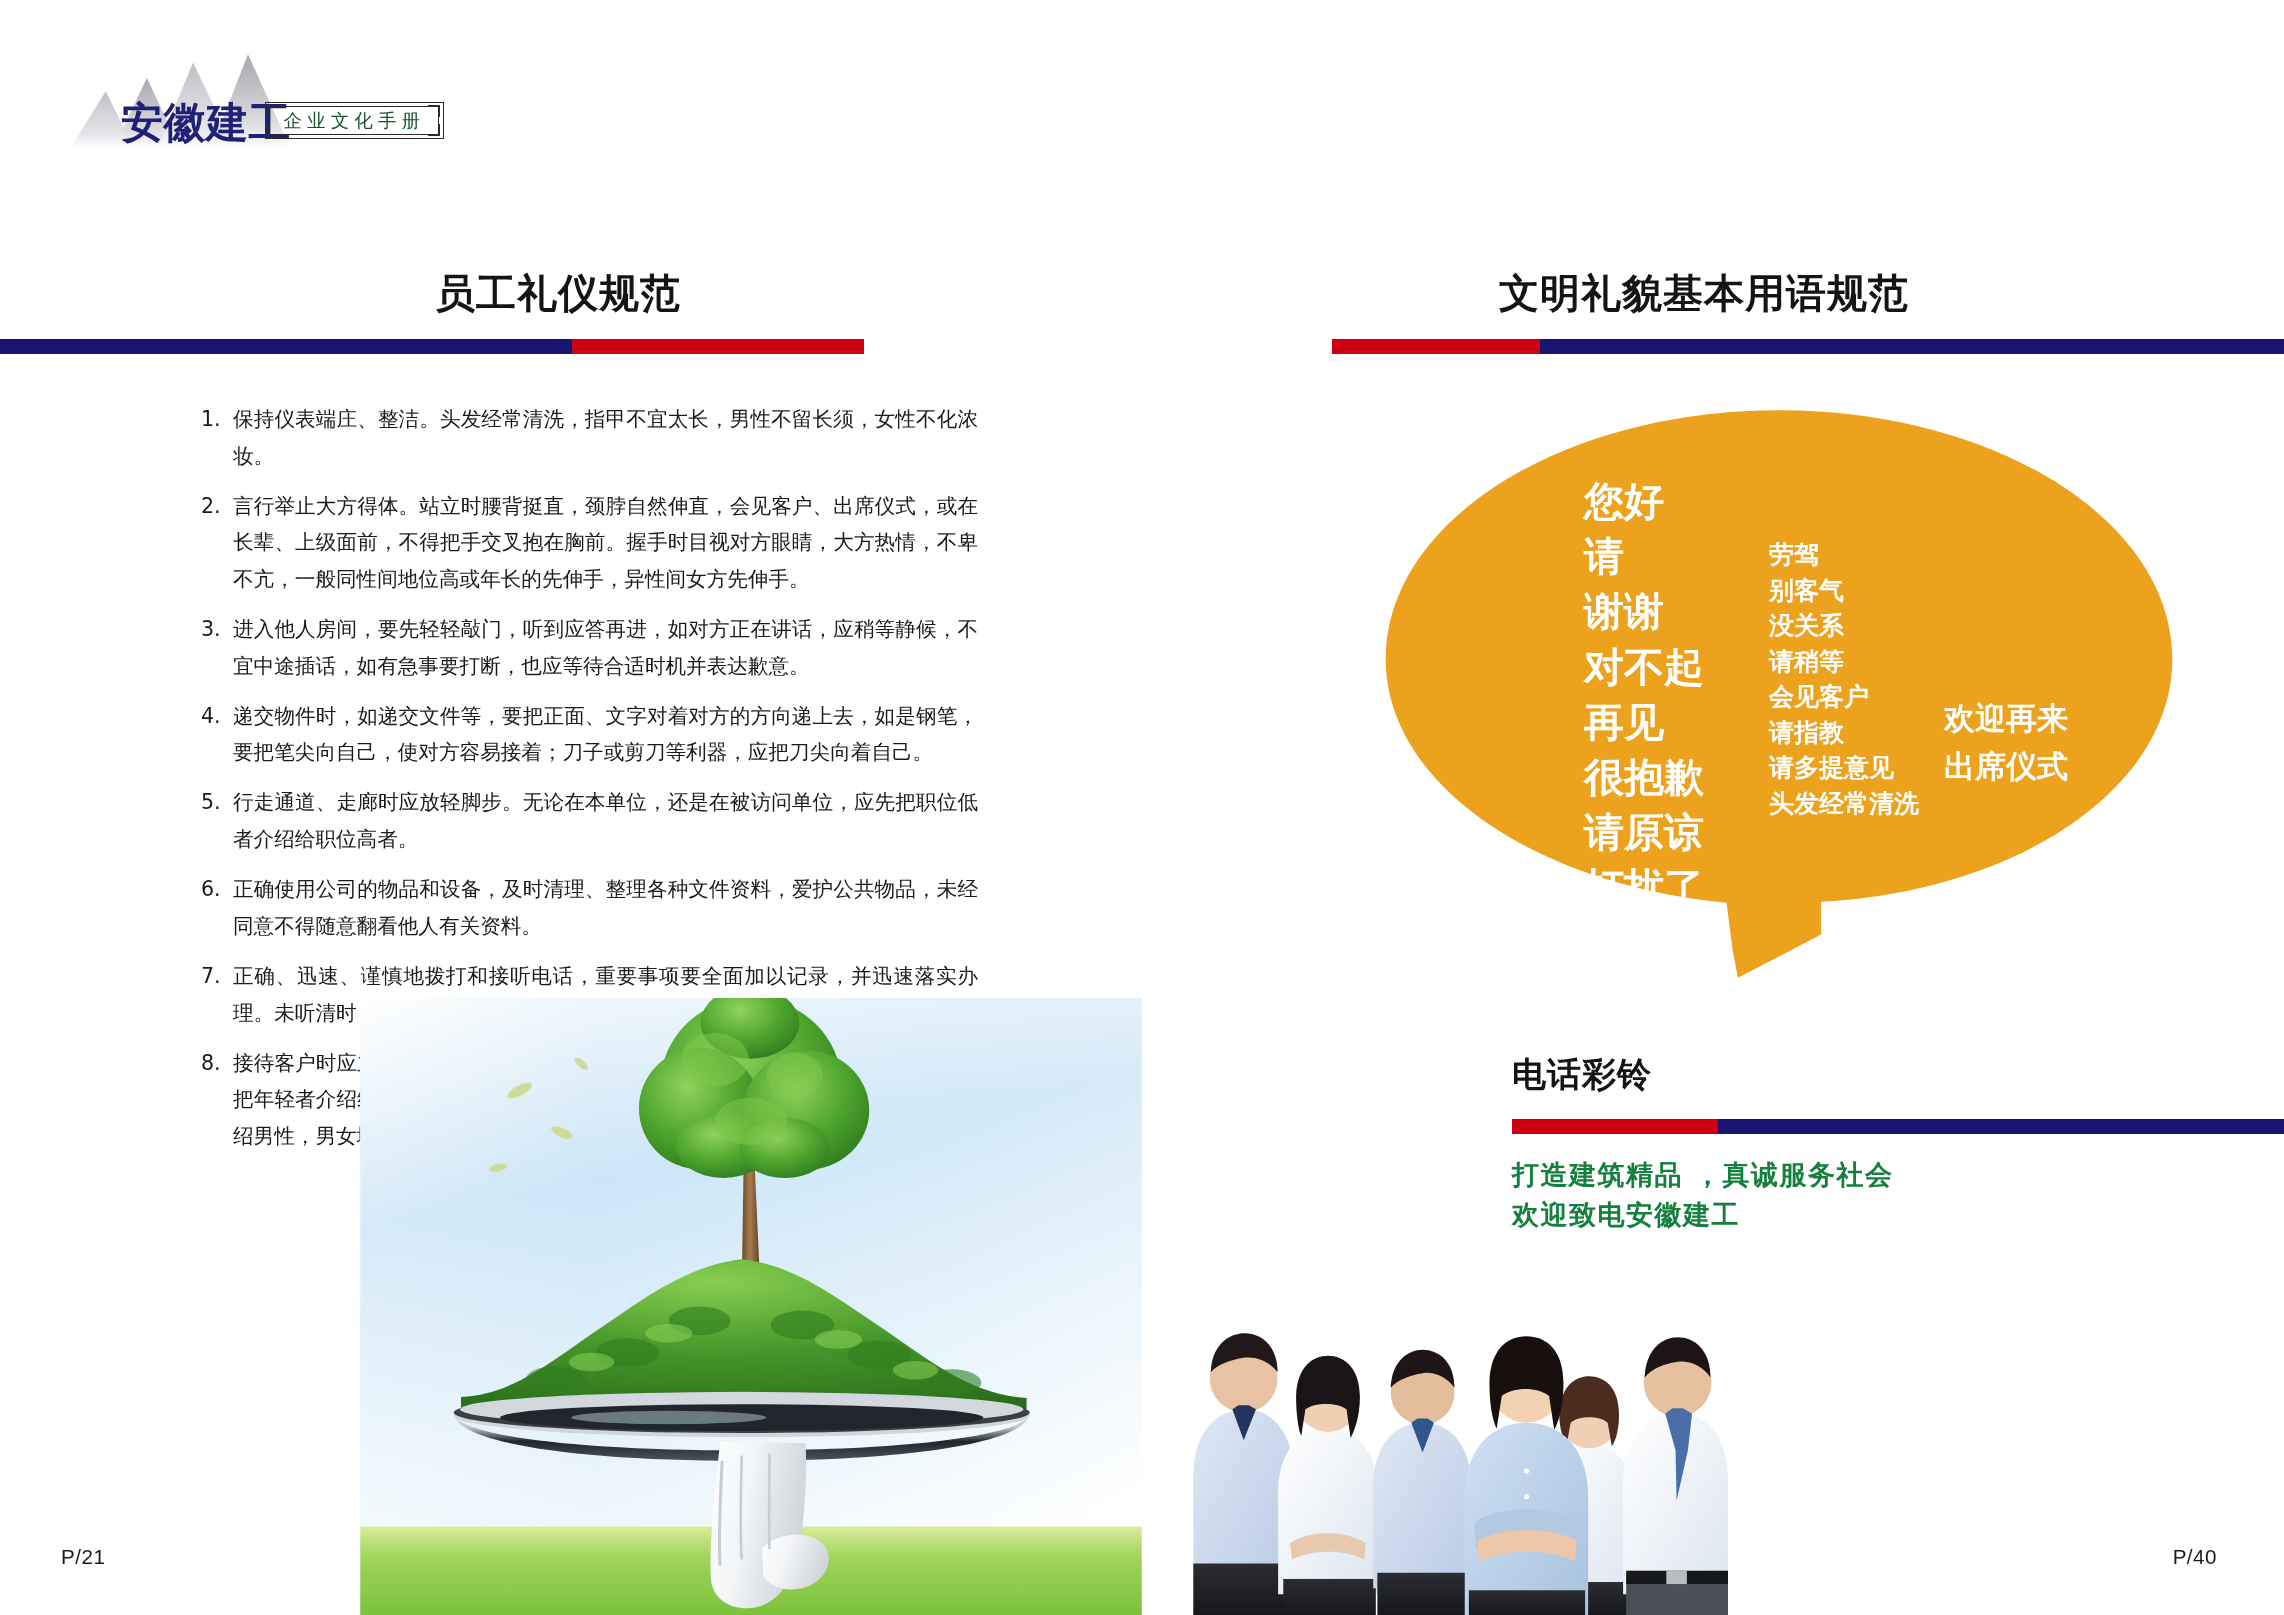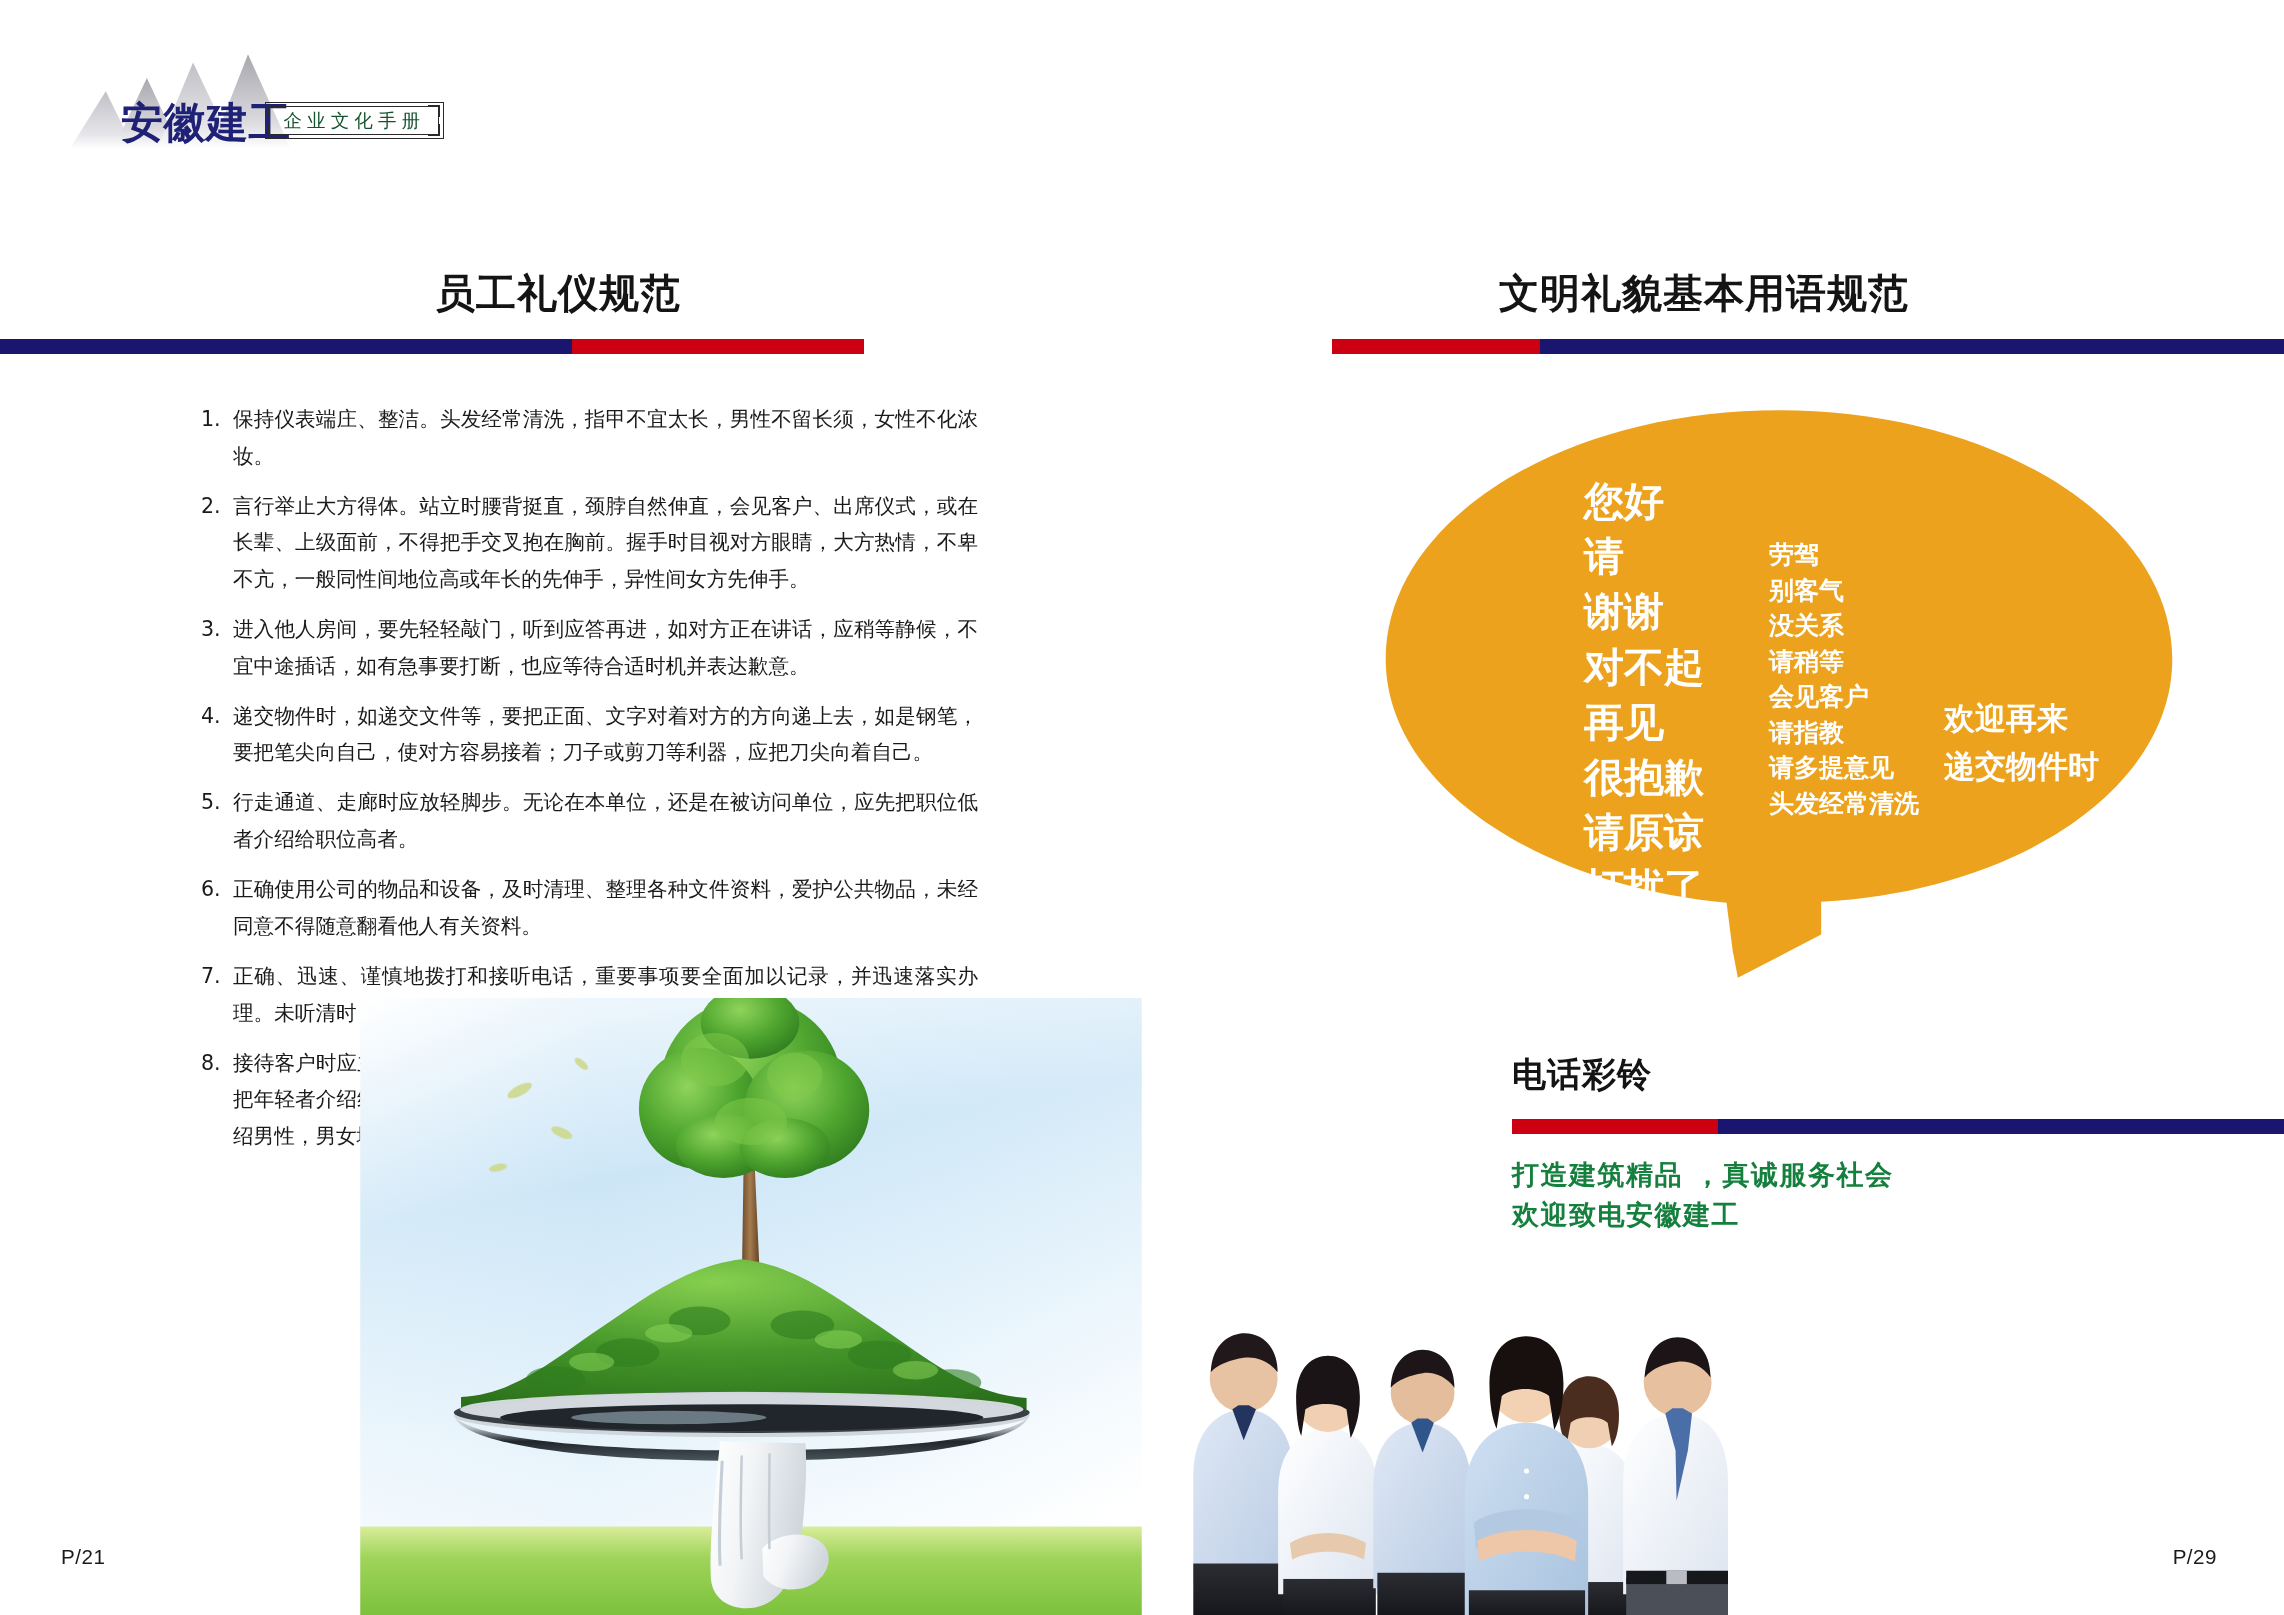--- a/index.html
+++ b/index.html
@@ -335,21 +335,21 @@
         <div>别客气</div>
         <div>没关系</div>
         <div>请稍等</div>
         <div>会见客户</div>
         <div>请指教</div>
         <div>请多提意见</div>
         <div>头发经常清洗</div>
       </div>
       <div class="bcol bcol-3">
         <div>欢迎再来</div>
-        <div>递交物件时</div>
+        <div>出席仪式</div>
       </div>
     </div>
   </div>
 
   <div class="ring-title" style="left:370px;top:1052px;">电话彩铃</div>
   <div class="rule" style="left:370px;top:1119px;width:772px;">
     <div class="seg" style="width:206px;background:#cc0011;"></div>
     <div class="seg" style="flex:1;background:#1a1670;"></div>
   </div>
   <div class="ring-lines" style="left:370px;top:1155px;">
@@ -426,15 +426,15 @@
         <circle cx="668" cy="256" r="70" fill="#f3d2b4"></circle>
         <path d="M596 248 C 598 182 632 158 668 158 C 706 158 740 184 740 250 C 740 296 730 326 722 340 L 712 274 C 690 256 642 256 620 274 L 610 338 C 602 320 596 292 596 248 Z" fill="#17100f"></path>
         <path d="M566 520 C 616 486 722 486 772 520 L 768 572 C 716 542 620 542 570 572 Z" fill="#b3c9e2"></path>
         <path d="M572 556 C 624 528 714 528 766 556 L 762 596 C 712 570 624 570 576 596 Z" fill="#edc7a8"></path>
         <circle cx="668" cy="420" r="5" fill="#ffffff"></circle>
         <circle cx="668" cy="470" r="5" fill="#ffffff"></circle>
       </g>
     </svg>
   </div>
 
-  <div class="pageno pageno-right">P/29</div>
+  <div class="pageno pageno-right">P/40</div>
 </div>
 
 
 </body></html>

